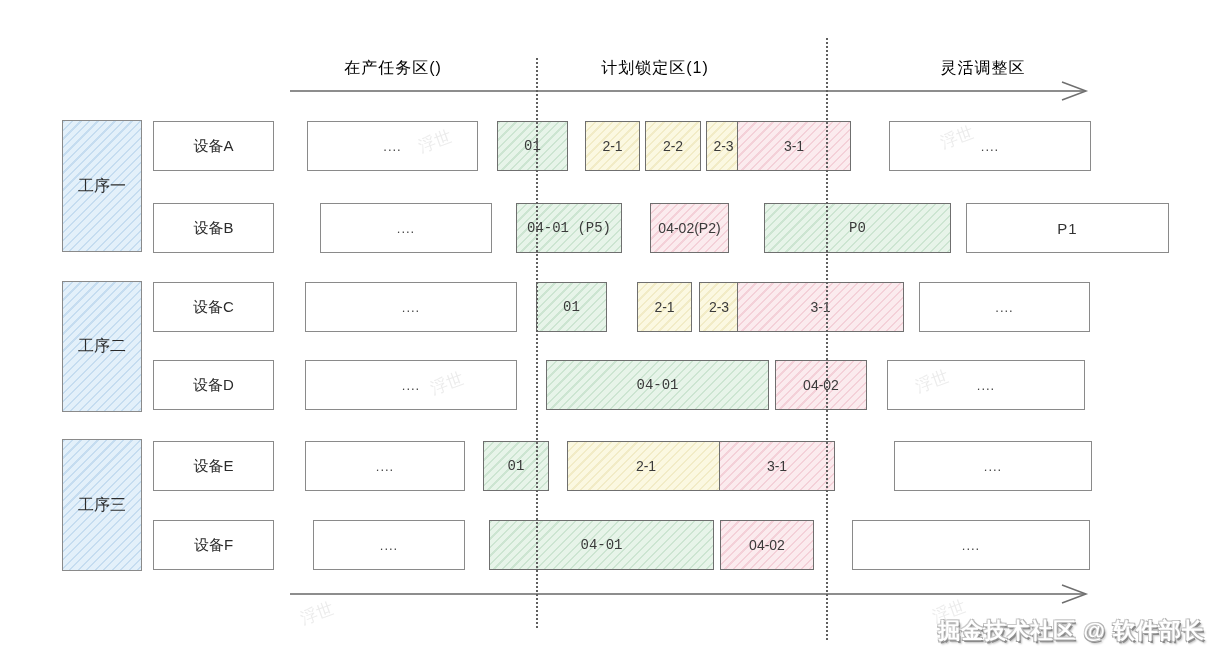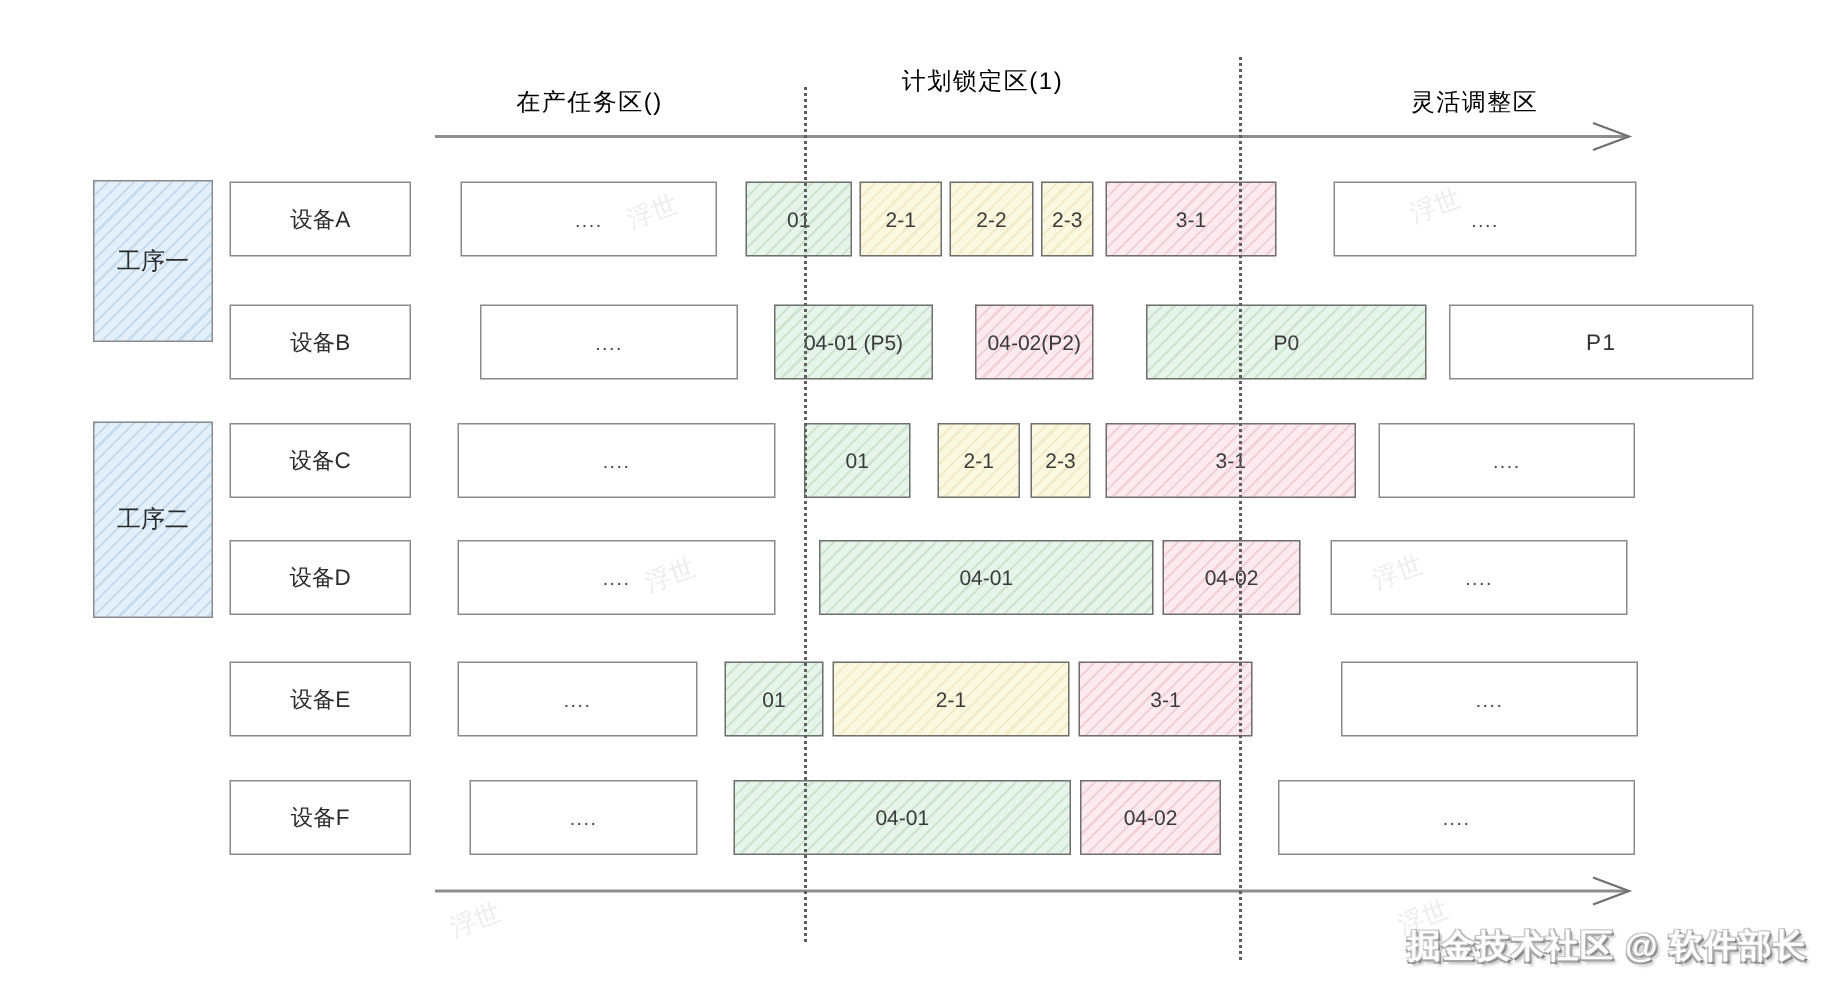--- a/index.html
+++ b/index.html
@@ -30,26 +30,28 @@
   .task{
     position:absolute;height:50px;box-sizing:border-box;display:flex;align-items:center;
     justify-content:center;font-size:14px;color:#3a3a3a;z-index:3;
   }
   .task.blank{background:#ffffff;border:1.5px solid #8a8a8a;font-size:13px;letter-spacing:1px;color:#444;}
   .task.green{
     border:1.5px solid #6f6f6f;
     background:
       repeating-linear-gradient(135deg, rgba(110,175,125,0.22) 0 1.5px, transparent 1.5px 6px),
       var(--green,#e7f4e9);
+    font-family: Liberation Mono, monospace;
   }
   .task.yellow{
     border:1.5px solid #6f6f6f;
     background:
       repeating-linear-gradient(135deg, rgba(205,185,90,0.20) 0 1.5px, transparent 1.5px 6px),
       var(--yellow,#fbf8e1);
+    margin-left: 12px;
   }
   .task.pink{
     border:1.5px solid #6f6f6f;
     background:
       repeating-linear-gradient(135deg, rgba(225,140,160,0.28) 0 1.5px, transparent 1.5px 6px),
       var(--pink,#fbebee);
   }
   .faint{
     position:absolute;font-size:17px;color:rgba(110,110,110,0.13);
     transform:rotate(-20deg);z-index:5;pointer-events:none;
@@ -60,41 +62,44 @@
     text-shadow:-1px -1px 0 #c9c9c9,1px -1px 0 #b5b5b5,-1px 1px 0 #a5a5a5,
                 1.5px 1.5px 0 #8a8a8a,2.5px 2.5px 2px rgba(0,0,0,0.25);
   }
 </style>
 </head>
 <body>
 
 <div class="canvas">
 
   <div class="zone-label" style="left:293px;top:58px">在产任务区()</div>
-  <div class="zone-label" style="left:555px;top:44px">计划锁定区(1)</div>
+  <div class="zone-label" style="left:555px;top:58px">计划锁定区(1)</div>
   <div class="zone-label" style="left:883px;top:58px">灵活调整区</div>
 
   <svg class="axis" style="left:284px;top:79px" width="814" height="24">
     <line x1="6" y1="12" x2="800" y2="12" stroke="#8d8d8d" stroke-width="2"></line>
     <polyline points="778,3 802,12 778,21" fill="none" stroke="#6f6f6f" stroke-width="1.5"></polyline>
   </svg>
 
   <svg class="axis" style="left:284px;top:582px" width="814" height="24">
     <line x1="6" y1="12" x2="800" y2="12" stroke="#8d8d8d" stroke-width="2"></line>
     <polyline points="778,3 802,12 778,21" fill="none" stroke="#6f6f6f" stroke-width="1.5"></polyline>
   </svg>
 
   <div class="vline" style="left:536px;top:58px;height:570px"></div>
   <div class="vline" style="left:826px;top:38px;height:602px"></div>
 
-  <div class="proc" style="left:62px;top:120px;height:108px">
+  <div class="proc" style="left:62px;top:120px;height:132px">
     <span>工序一</span>
   </div>
   <div class="proc" style="left:62px;top:281px;height:131px">
     <span>工序二</span>
+  </div>
+  <div class="proc" style="left:62px;top:439px;height:132px">
+    <span>工序三</span>
   </div>
 
   <div class="device" style="top:121px">
       <span>设备A</span>
     </div>
   <div class="device" style="top:203px">
       <span>设备B</span>
     </div>
   <div class="device" style="top:282px">
       <span>设备C</span>

